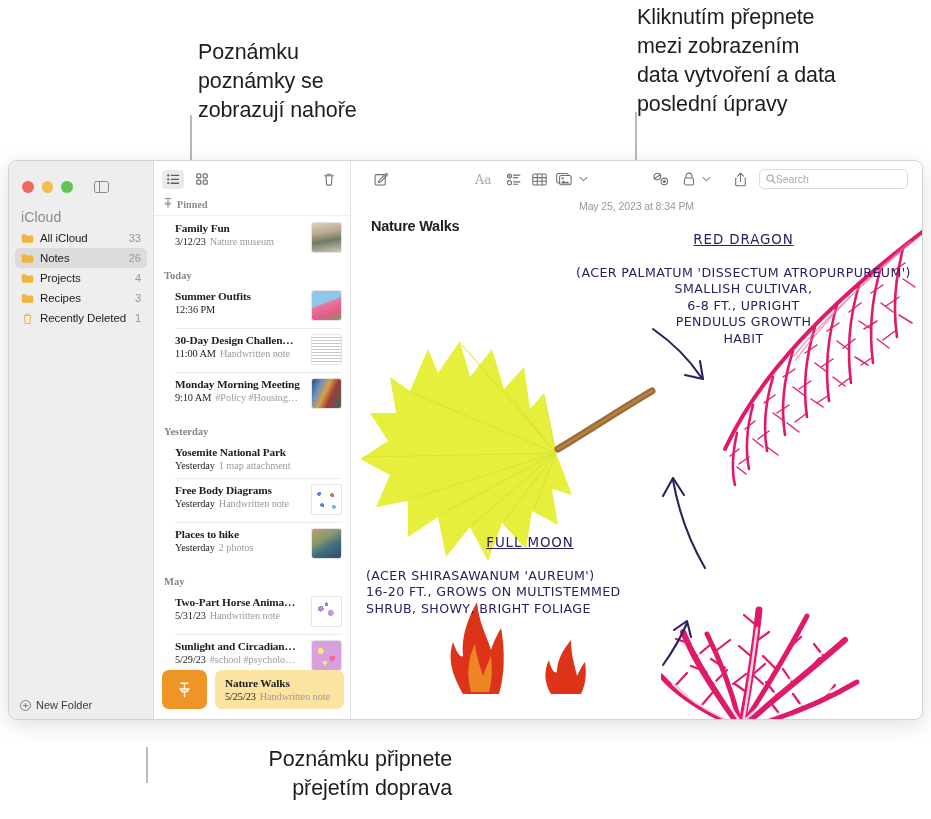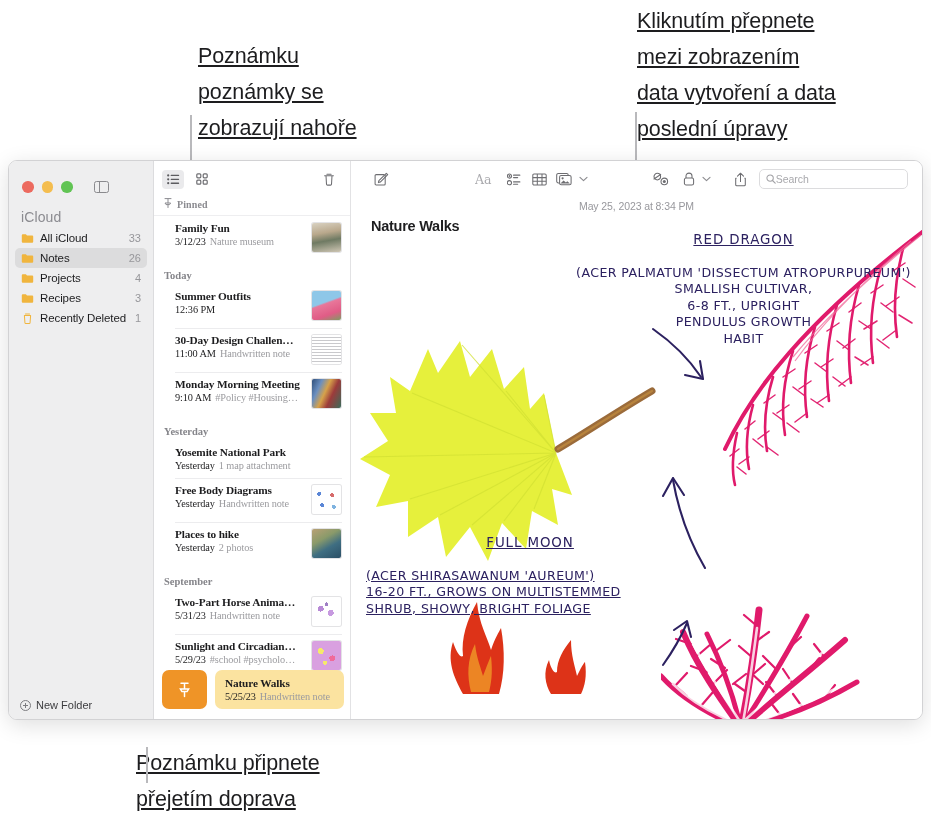--- a/index.html
+++ b/index.html
@@ -9,28 +9,27 @@
     font-family: "Liberation Sans", sans-serif;
     overflow: hidden;
   }
   #root { position: relative; width: 931px; height: 819px; }
 
   
   .callout {
     position: absolute;
     color: #1d1d1f;
     font-size: 21.5px;
-    line-height: 36px;
+    line-height: 29px;
     letter-spacing: -0.1px;
     white-space: pre-line;
-    text-decoration: underline;
   }
   #callout-pinned   { left: 198px; top: 38px;  width: 250px; }
   #callout-date     { left: 637px; top: 3px;   width: 295px; }
-  #callout-swipe    { left: 136px; top: 745px; width: 300px; }
+  #callout-swipe    { left: 152px; top: 745px; width: 300px; text-align: right; }
 
   .leader {
     position: absolute;
     background: #b9b9bc;
     width: 1.6px;
   }
   #leader-pinned { left: 190px; top: 115px; height: 95px; }
   #leader-date   { left: 635px; top: 112px; height: 100px; }
   #leader-swipe  { left: 146px; top: 747px; height: 36px; }
 
@@ -259,21 +258,21 @@
     letter-spacing: 0.4px;
     line-height: 16.5px;
     white-space: pre-line;
   }
   .hw .hdr {
     font-size: 13.4px;
     text-decoration: underline;
     letter-spacing: 0.9px;
   }
   #hw-red { left: 200px; top: 2px; width: 385px; text-align: center; }
-  #hw-full { left: 15px; top: 305px; width: 320px; text-align: left; text-decoration: underline; }
+  #hw-full { left: 15px; top: 305px; width: 320px; text-align: left; }
   #hw-full .hdr { display: block; text-align: center; margin-left: 8px; }
 </style>
 </head>
 <body>
 
 <div id="root">
 
   <div class="callout" id="callout-pinned">Poznámku
 poznámky se
 zobrazují nahoře</div>
@@ -475,21 +474,21 @@
           <div class="note-title">Places to hike</div>
           <div class="note-sub">
             <span>Yesterday</span><span class="meta">2 photos</span>
           </div>
         </div>
         <div class="thumb">
           <div style="background:linear-gradient(150deg,#b9a176 0%,#8a9a6a 35%,#3f6e82 62%,#2b4f66 100%)"></div>
         </div>
       </div>
 
-      <div class="group-label">September</div>
+      <div class="group-label">May</div>
 
       <div class="note-row">
         <div class="note-main">
           <div class="note-title">Two-Part Horse Anima…</div>
           <div class="note-sub">
             <span>5/31/23</span><span class="meta">Handwritten note</span>
           </div>
         </div>
         <div class="thumb">
           <div style="background:#ffffff;background-image:radial-gradient(circle at 30% 40%,#b88ad6 0 3px,transparent 3px),radial-gradient(circle at 65% 55%,#c79ae0 0 3px,transparent 3px),radial-gradient(circle at 50% 25%,#9f7fc4 0 2px,transparent 2px)"></div>

